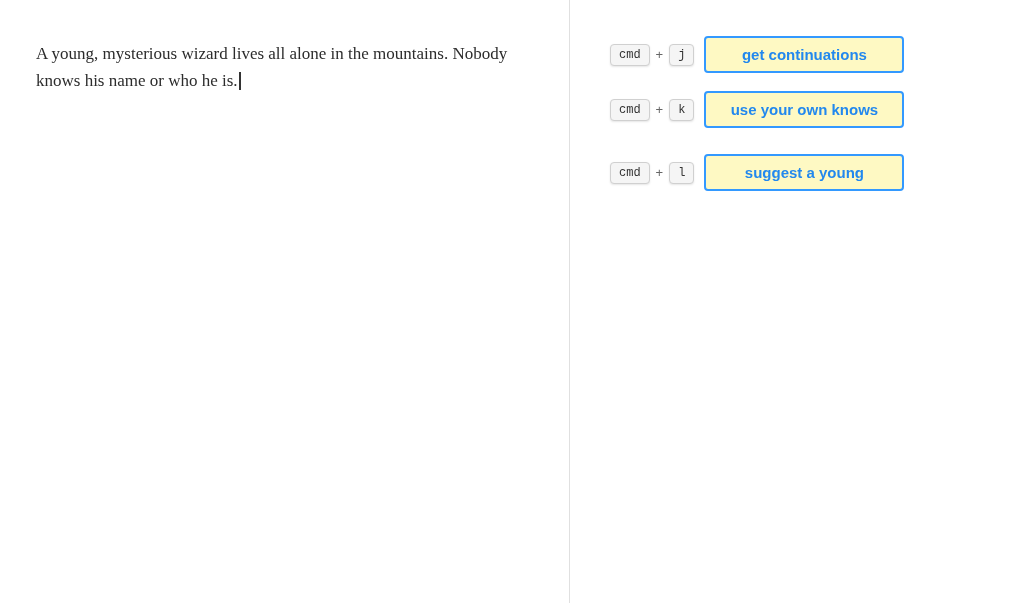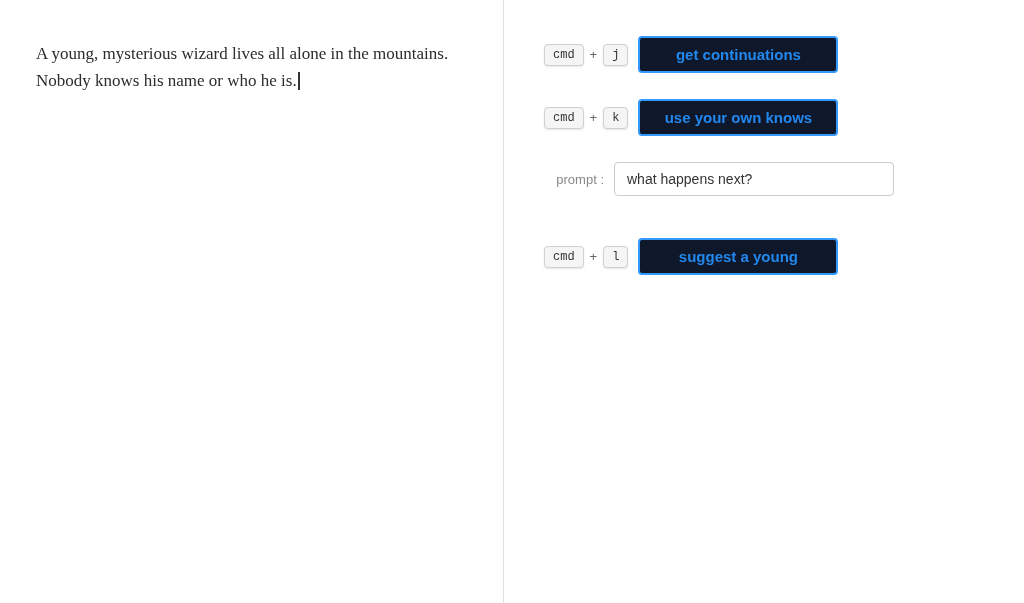--- a/index.html
+++ b/index.html
@@ -11,21 +11,21 @@
     body {
       font-family: Georgia, 'Times New Roman', serif;
       background: #ffffff;
       width: 1024px;
       height: 603px;
       overflow: hidden;
       display: flex;
     }
 
     .left-panel {
-      width: 504px;
+      width: 570px;
       padding: 40px 36px;
       border-right: 1px solid #e0e0e0;
       position: relative;
     }
 
     .story-text {
       font-size: 17px;
       line-height: 1.6;
       color: #2c2c2c;
     }
@@ -37,21 +37,21 @@
       background: #333;
       vertical-align: text-bottom;
       margin-left: 1px;
     }
 
     .right-panel {
       flex: 1;
       padding: 36px 40px;
       display: flex;
       flex-direction: column;
-      gap: 12px;
+      gap: 4px;
     }
 
     .action-row {
       display: flex;
       align-items: center;
       gap: 10px;
       margin-bottom: 14px;
     }
 
     .kbd-group {
@@ -72,21 +72,21 @@
     }
 
     .plus-sign {
       font-size: 13px;
       color: #666;
       font-family: sans-serif;
     }
 
     .action-btn {
       border: 2px solid #3399ff;
-      background: #0f172a;
+      background: #fef9c3;
       color: #2288ee;
       border-radius: 4px;
       padding: 8px 20px;
       font-size: 15px;
       font-weight: 600;
       cursor: pointer;
       font-family: sans-serif;
       min-width: 200px;
       text-align: center;
     }
@@ -144,24 +144,20 @@
 
   <div class="action-row">
     <div class="kbd-group">
       <span class="kbd">cmd</span>
       <span class="plus-sign">+</span>
       <span class="kbd">k</span>
     </div>
     <button class="action-btn">use your own knows</button>
   </div>
 
-  <div class="prompt-row">
-    <span class="prompt-label">prompt :</span>
-    <input class="prompt-input" type="text" value="what happens next?" style="">
-  </div>
 
   <div class="spacer"></div>
 
   <div class="action-row">
     <div class="kbd-group">
       <span class="kbd">cmd</span>
       <span class="plus-sign">+</span>
       <span class="kbd">l</span>
     </div>
     <button class="action-btn">suggest a young</button>

